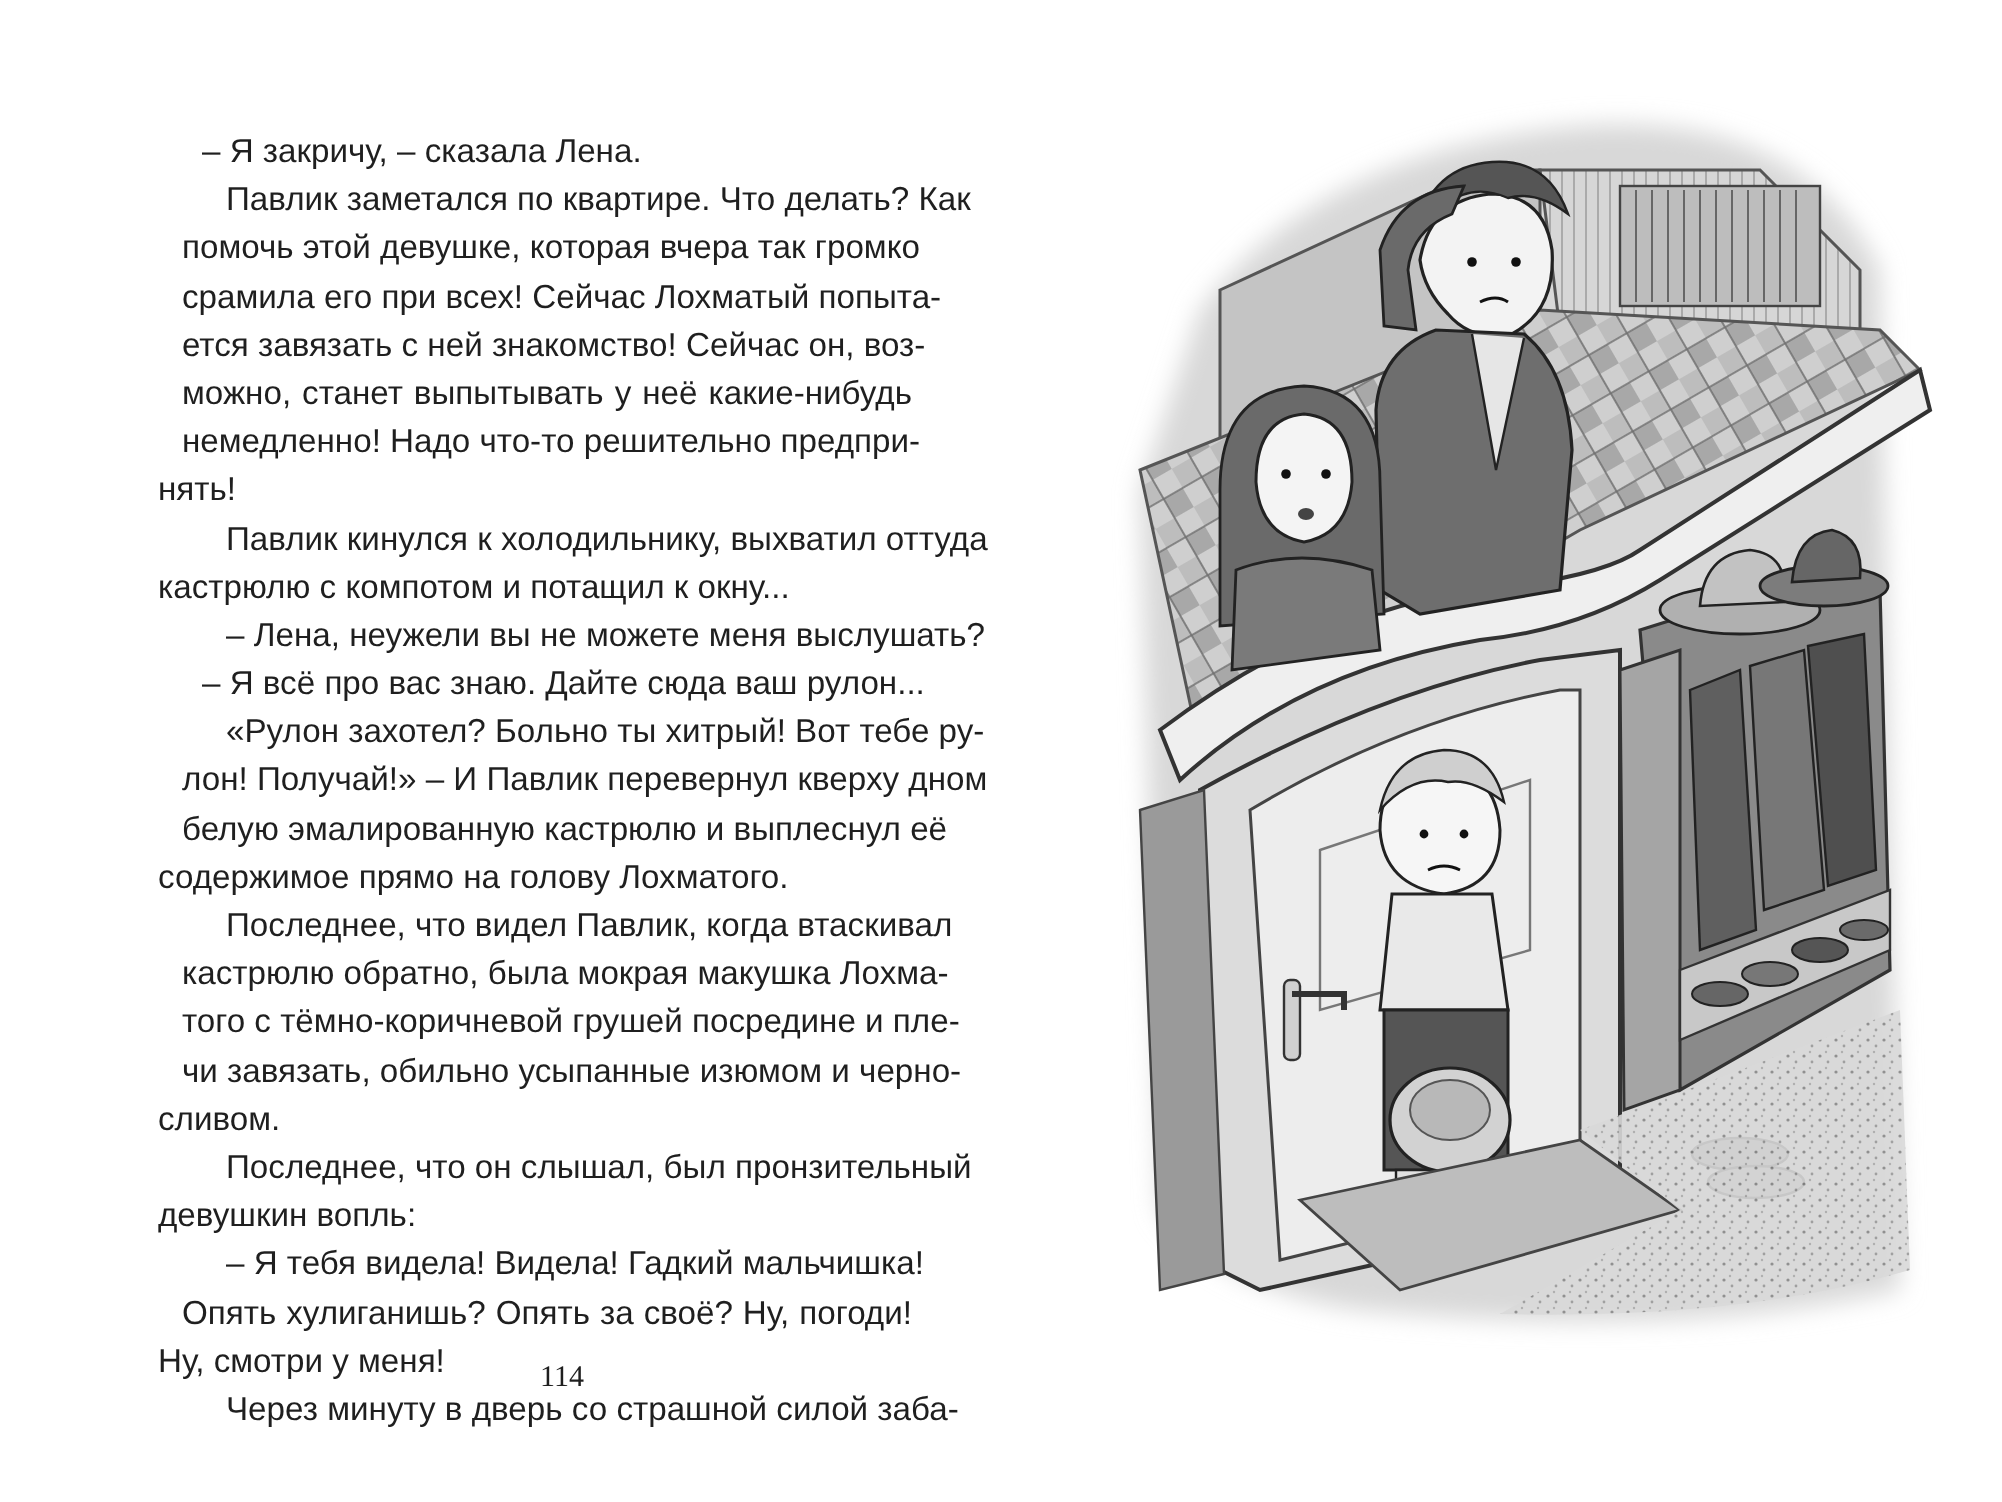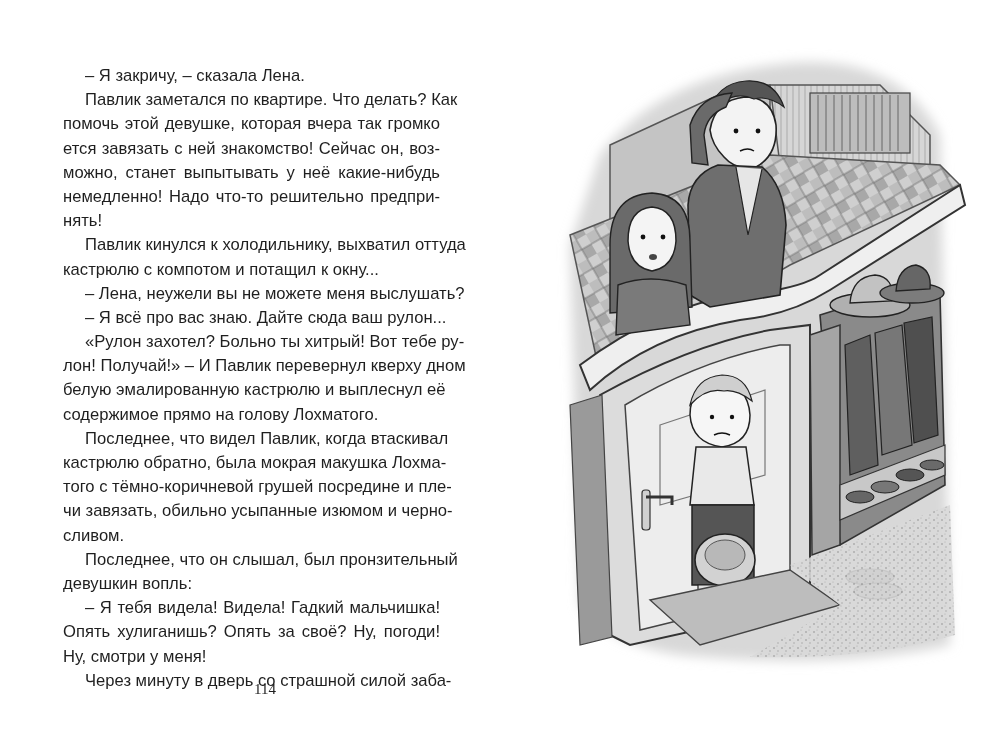--- a/index.html
+++ b/index.html
@@ -1,43 +1,44 @@
 <!DOCTYPE html>
 <html><head>
 <meta charset="utf-8">
 <style>
   html, body { margin: 0; padding: 0; background: #ffffff; }
   body { width: 1001px; height: 751px; position: relative; overflow: hidden; }
   .spread { position: absolute; inset: 0; background: #ffffff; }
-  .page-left { position: absolute; left: 0; top: 0; width: 500px; height: 751px; }
+  .page-left { position: absolute; left: 16px; top: 0; width: 500px; height: 751px; }
   .page-right { position: absolute; left: 500px; top: 0; width: 501px; height: 751px; }
   .text-col {
     position: absolute; left: 63px; top: 64px; width: 377px;
     font-family: "Liberation Sans", sans-serif;
     font-size: 16.6px; line-height: 24.2px; color: #1f1f1f;
   }
   .line { display: block; white-space: nowrap; height: 24.2px; }
-  .line.just { text-align: justify; text-align-last: justify; }
+  .line.just { text-align: justify; text-align-last: justify; margin-left: 12px; }
   .line.indent { padding-left: 22px; }
   .folio {
     position: absolute; left: 250px; top: 681px; width: 30px; text-align: center;
     font-family: Liberation Serif, serif; font-size: 15px; color: #1f1f1f;
   }
   .illustration { position: absolute; left: 40px; top: 45px; width: 430px; height: 630px; }
 </style>
 </head>
 <body>
 
 <div class="spread">
 
   <div class="page-left">
     <div class="text-col" id="text-col">
         <span class="line indent">– Я закричу, – сказала Лена.</span>
         <span class="line just indent">Павлик заметался по квартире. Что делать? Как</span>
         <span class="line just">помочь этой девушке, которая вчера так громко</span>
+        <span class="line just">срамила его при всех! Сейчас Лохматый попыта-</span>
         <span class="line just">ется завязать с ней знакомство! Сейчас он, воз-</span>
         <span class="line just">можно, станет выпытывать у неё какие-нибудь</span>
         <span class="line just">немедленно! Надо что-то решительно предпри-</span>
         <span class="line">нять!</span>
         <span class="line just indent">Павлик кинулся к холодильнику, выхватил оттуда</span>
         <span class="line">кастрюлю с компотом и потащил к окну...</span>
         <span class="line just indent">– Лена, неужели вы не можете меня выслушать?</span>
         <span class="line indent">– Я всё про вас знаю. Дайте сюда ваш рулон...</span>
         <span class="line just indent">«Рулон захотел? Больно ты хитрый! Вот тебе ру-</span>
         <span class="line just">лон! Получай!» – И Павлик перевернул кверху дном</span>

